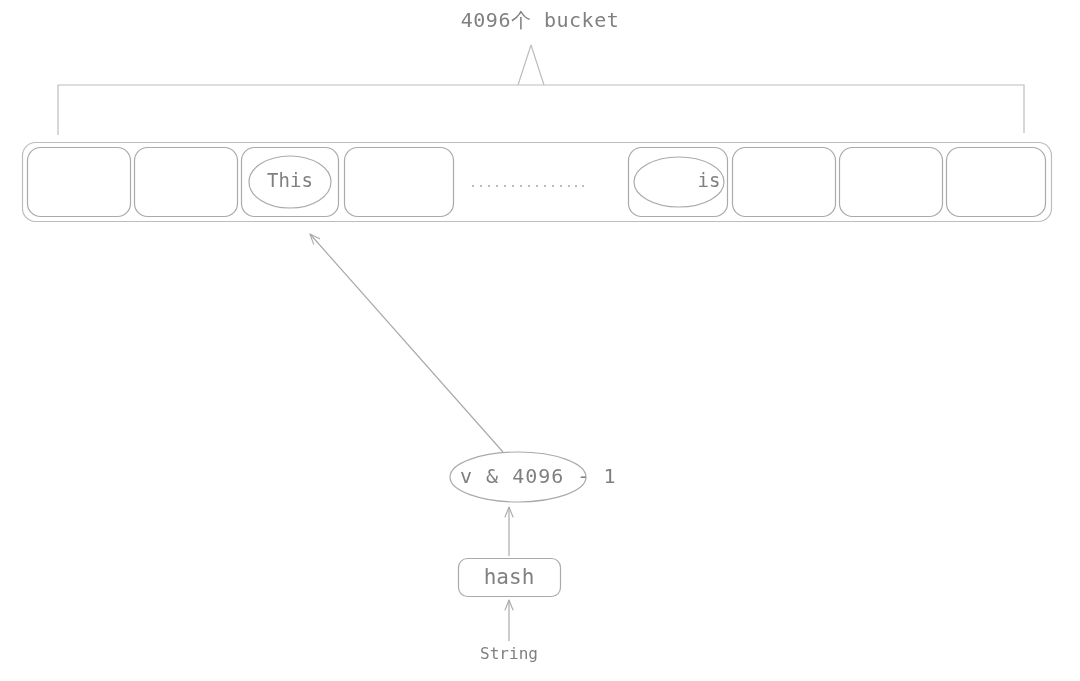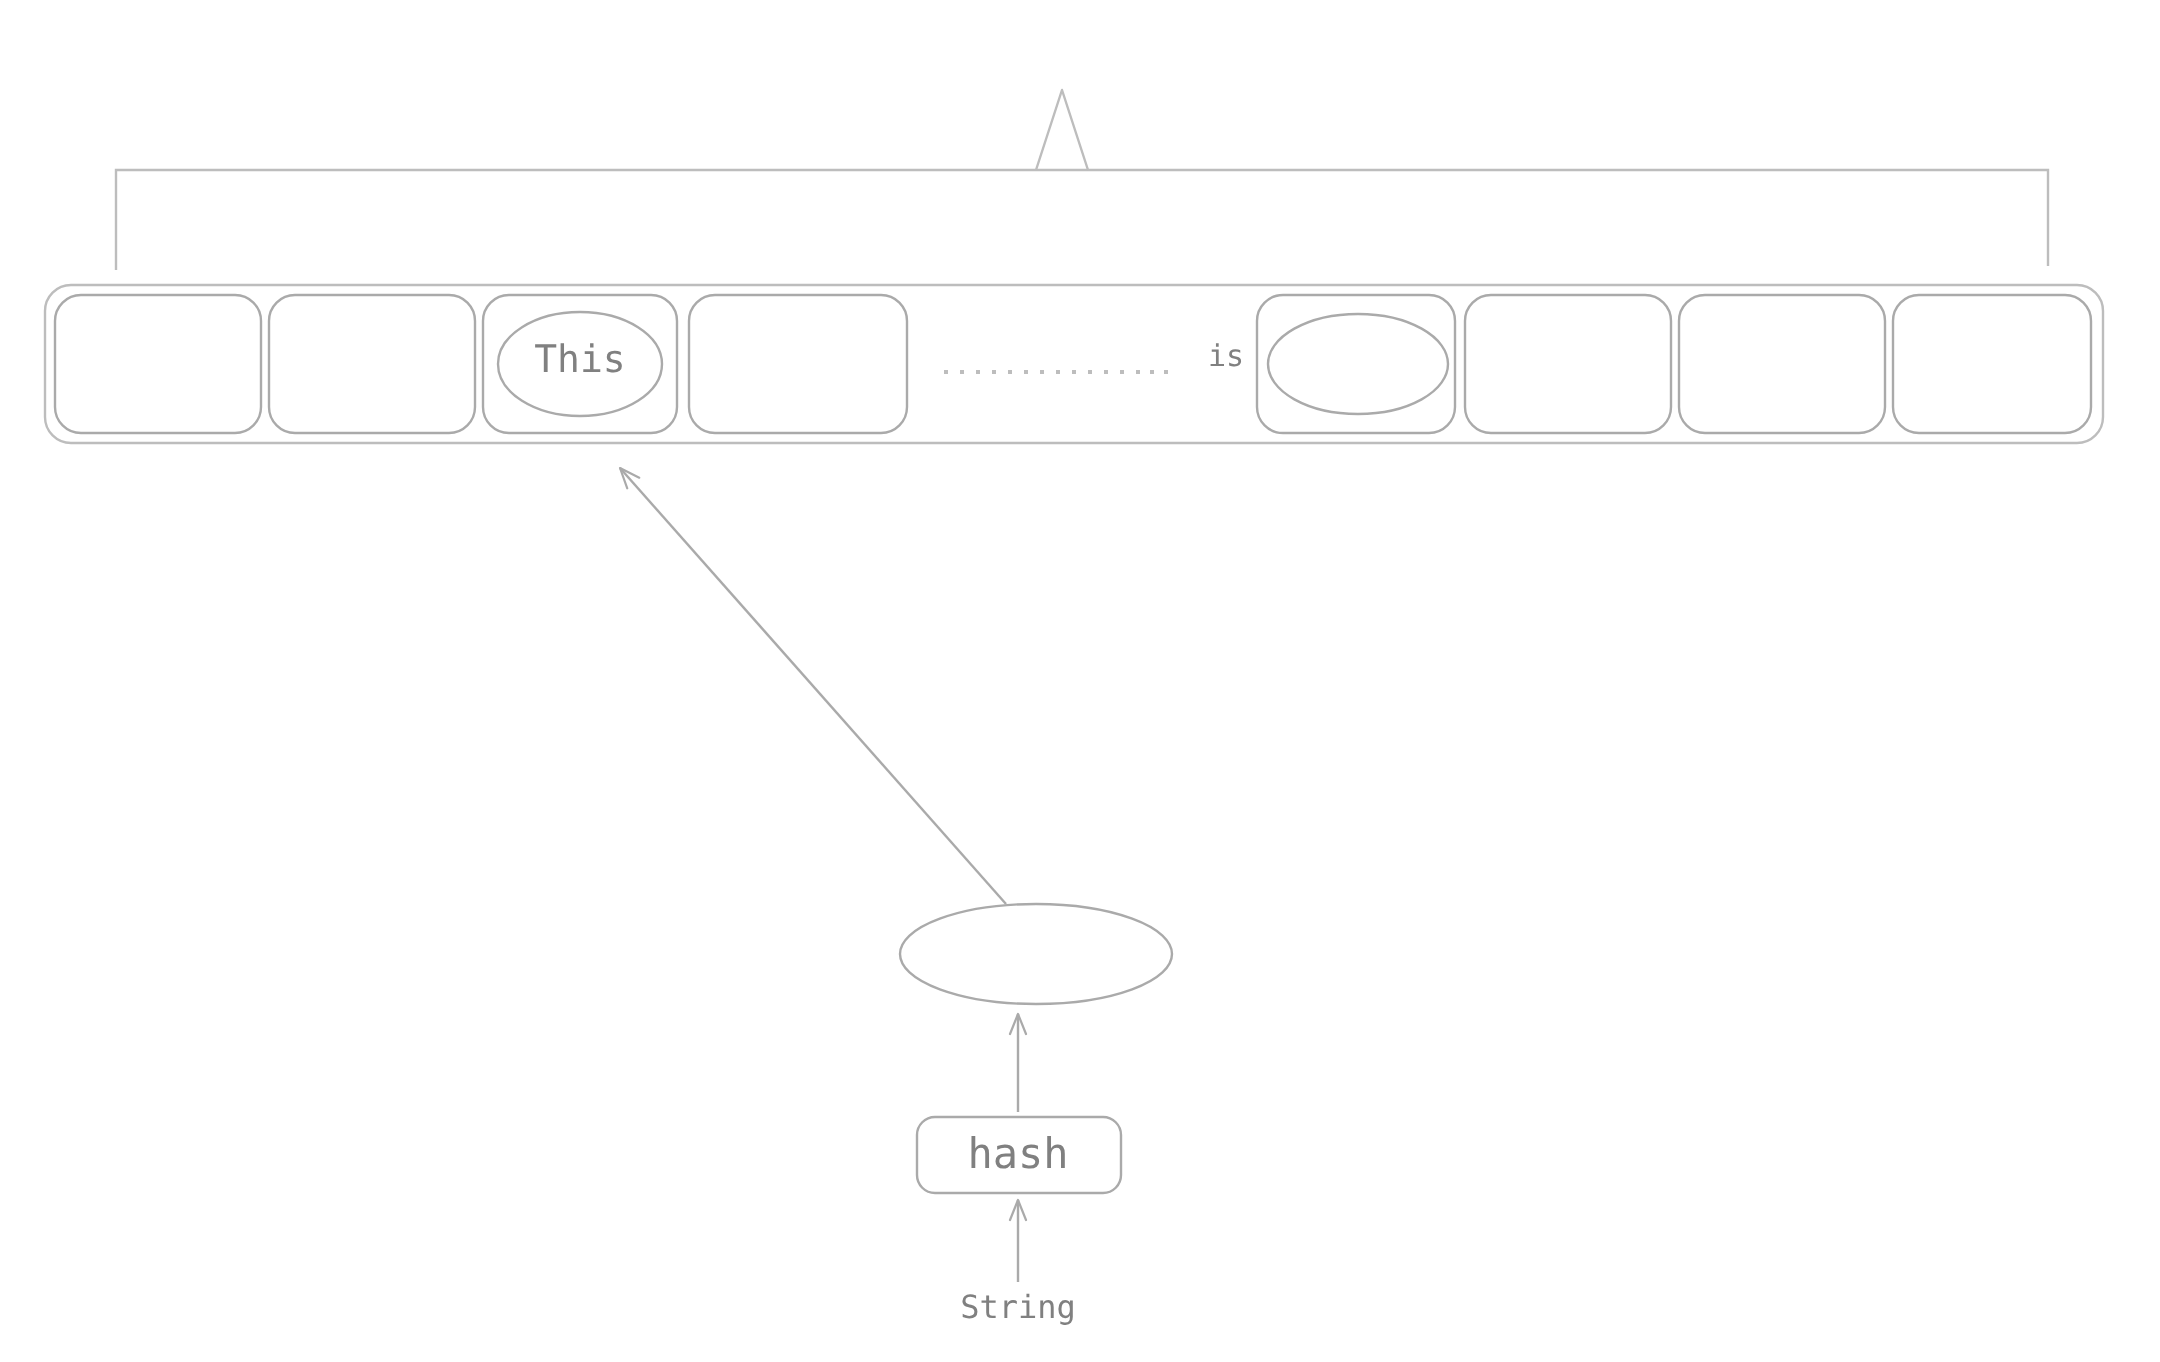--- a/index.html
+++ b/index.html
@@ -41,25 +41,25 @@
     letter-spacing: 0.5px;
   }
   #cell-label-this {
     left: 243px;
     top: 171px;
     width: 94px;
     text-align: center;
     font-size: 19px;
   }
   #cell-label-is {
-    left: 604px;
+    left: 662px;
     top: 171px;
     width: 94px;
-    text-align: left;
-    font-size: 15px;
+    text-align: center;
+    font-size: 19px;
   }
   #formula-label {
     left: 460px;
     top: 466px;
     font-size: 20px;
     letter-spacing: 1px;
   }
   #hash-label {
     left: 458px;
     top: 567px;
@@ -132,23 +132,25 @@
 
     <ellipse cx="518" cy="477" rx="68" ry="25" fill="none" stroke="#aaaaaa" stroke-width="1.2"></ellipse>
 
     <line x1="509" y1="556" x2="509" y2="507" stroke="#aaaaaa" stroke-width="1.2" marker-end="url(#arrow-open)"></line>
 
     <rect x="458.5" y="558.5" width="102" height="38" rx="9" ry="9" fill="none" stroke="#aaaaaa" stroke-width="1.2"></rect>
 
     <line x1="509" y1="641" x2="509" y2="600" stroke="#aaaaaa" stroke-width="1.2" marker-end="url(#arrow-open)"></line>
   </svg>
 
+  <div class="lbl" id="title-label">4096个 bucket</div>
 
   <div class="lbl" id="cell-label-this">This</div>
 
   <div class="lbl" id="cell-label-is">is</div>
 
+  <div class="lbl" id="formula-label">v &amp; 4096 - 1</div>
 
   <div class="lbl" id="hash-label">hash</div>
 
   <div class="lbl" id="string-label">String</div>
 
 </div>
 
 </body></html>

